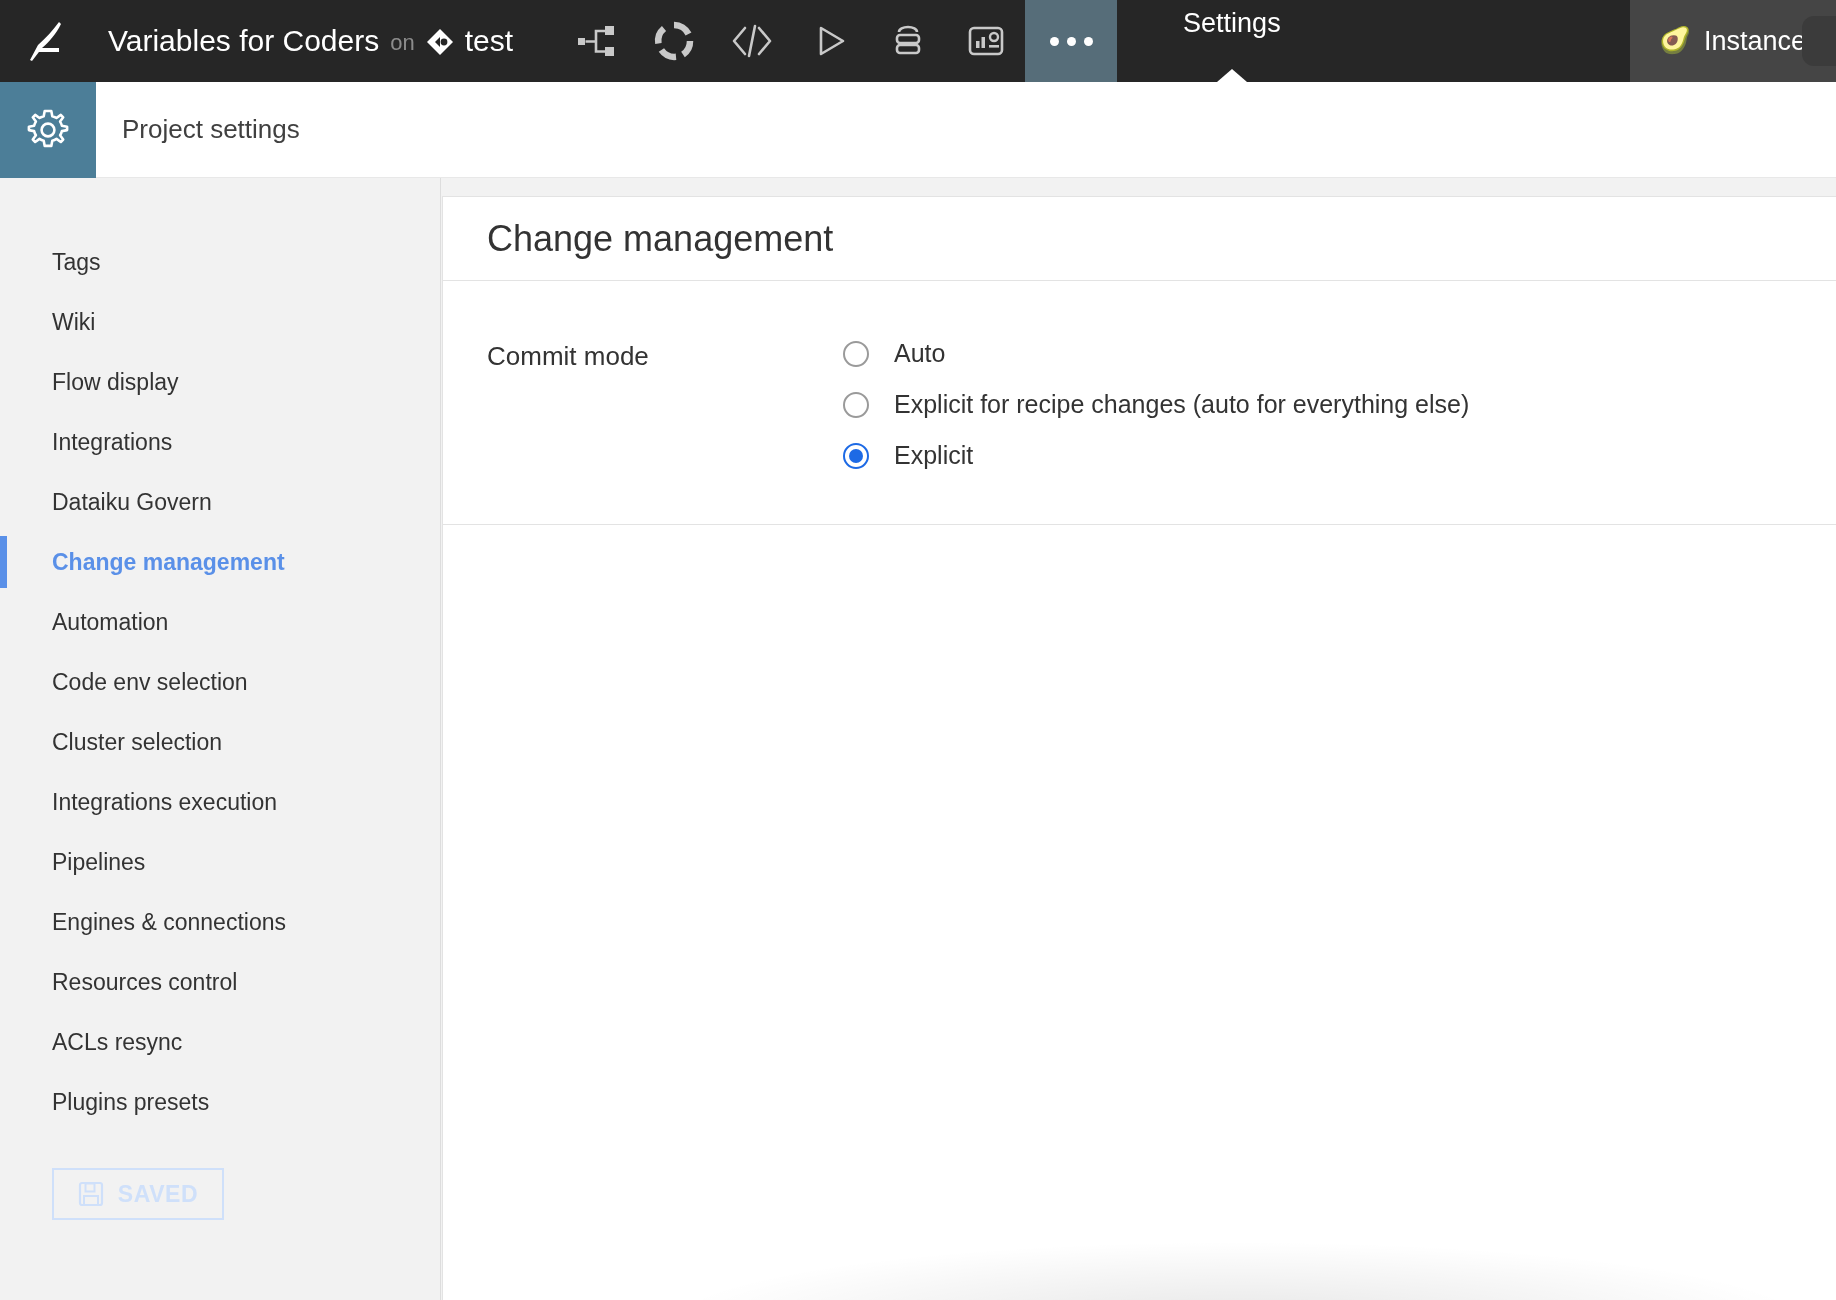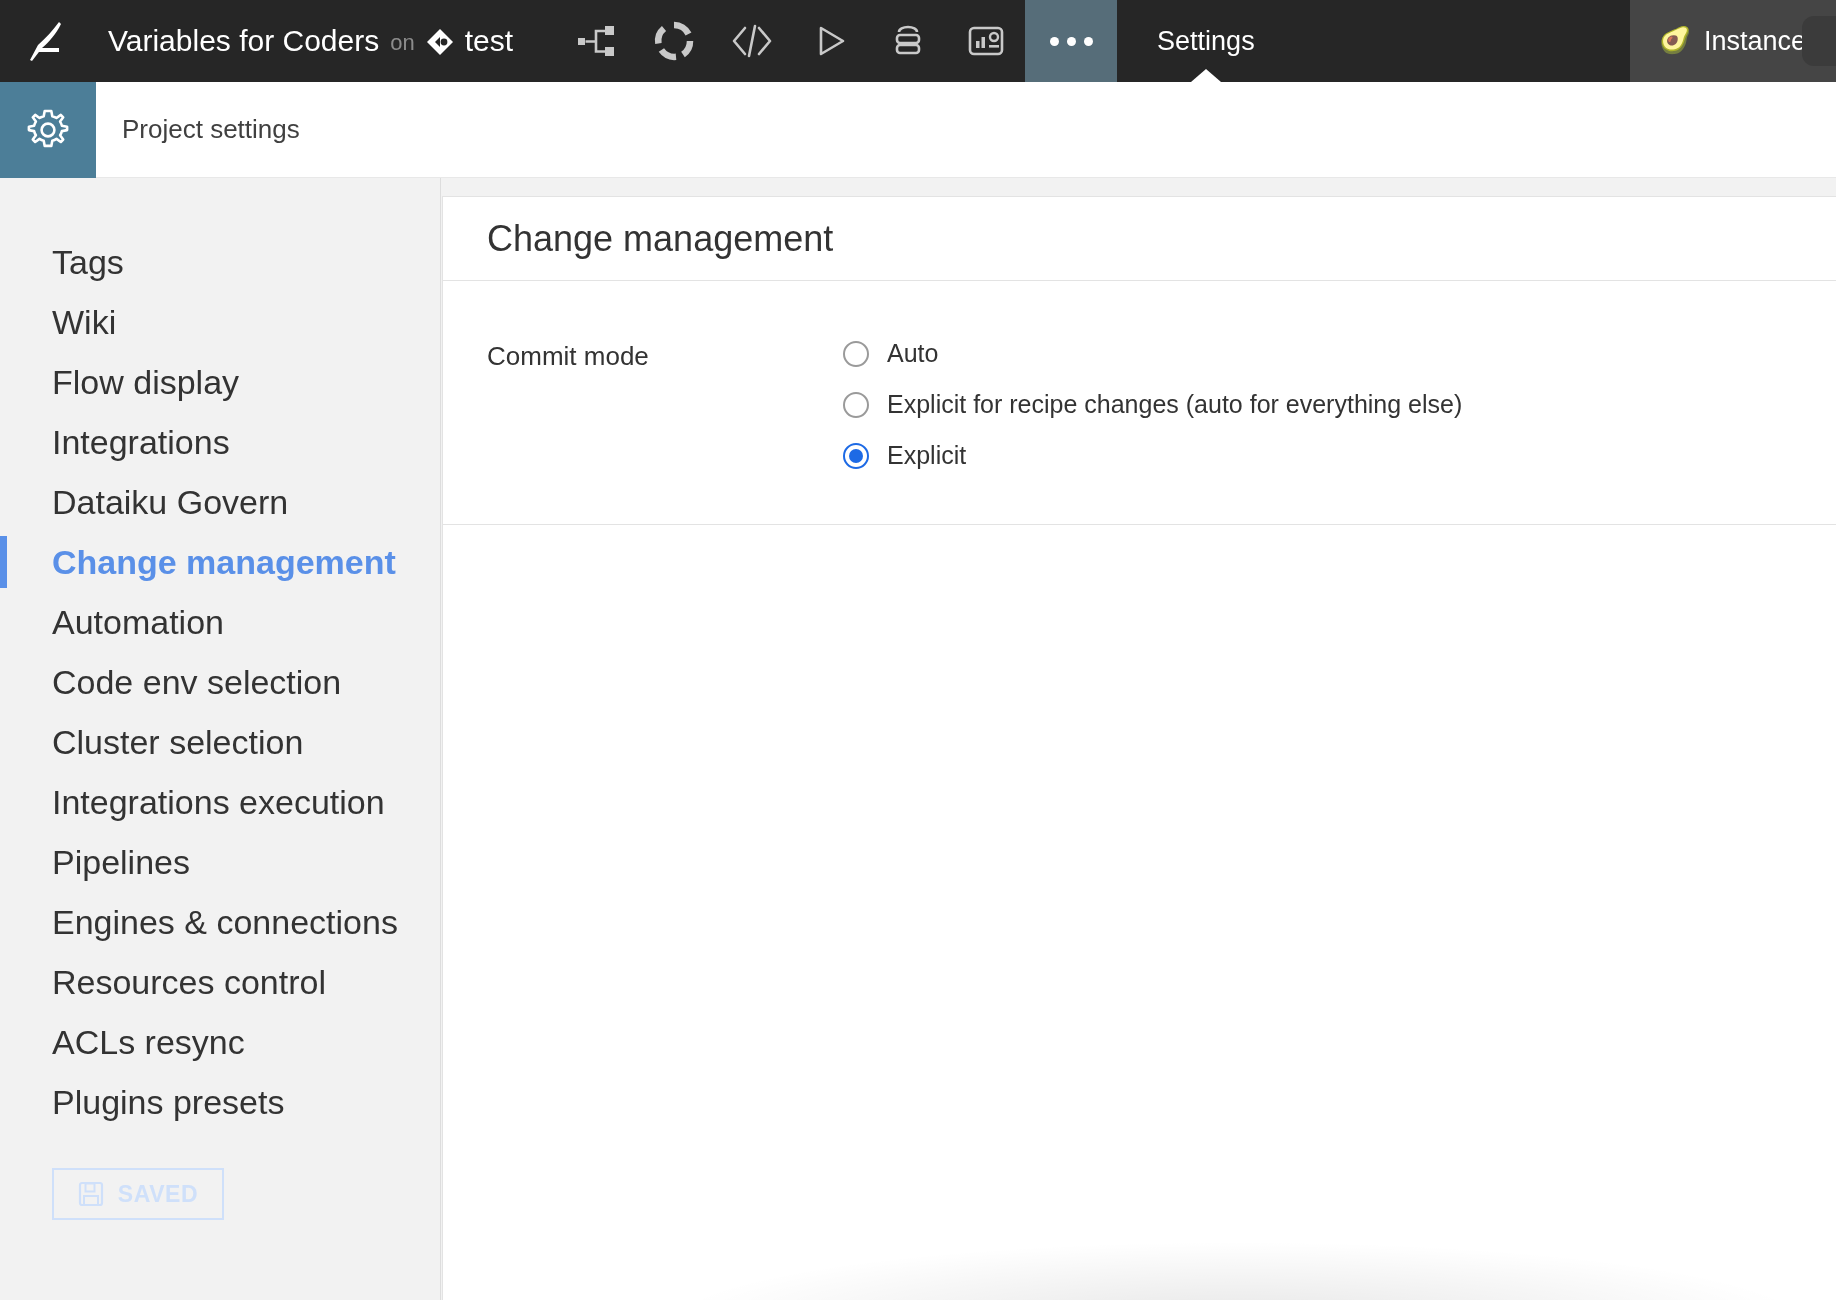--- a/index.html
+++ b/index.html
@@ -57,24 +57,24 @@
     width: 92px; height: 82px;
     background: #566d79;
     display: flex; align-items: center; justify-content: center;
     cursor: pointer; flex: 0 0 auto;
   }
   .dots { display: flex; gap: 8px; }
   .dots i { width: 9px; height: 9px; border-radius: 50%; background: #ffffff; display: block; }
 
   .nav-tab {
     position: relative;
-    display: flex; align-items: center;
-    padding: 0 40px;
+    display: flex; align-items: flex-start;
+    padding: 0 66px;
     color: #ffffff; font-size: 27px;
-    cursor: pointer; flex: 0 0 auto;
+    cursor: pointer; flex: 0 0 auto; margin-top: 8px;
   }
   .nav-tab .caret {
     position: absolute; left: 50%; bottom: 0;
     transform: translateX(-50%);
     width: 0; height: 0;
     border-left: 15px solid transparent;
     border-right: 15px solid transparent;
     border-bottom: 13px solid #ffffff;
   }
 
@@ -128,21 +128,21 @@
     width: 441px; height: 1122px;
     background: #f2f2f2;
     border-right: 1px solid #dddddd;
     padding-top: 54px;
   }
   .side-item {
     position: relative;
     height: 60px;
     display: flex; align-items: center;
     padding-left: 52px;
-    font-size: 34px; color: #333333;
+    font-size: 23px; color: #333333;
     cursor: pointer;
     white-space: nowrap;
   }
   .side-item.active { color: #5a90e8; font-weight: 700; }
   .side-item.active .bar {
     position: absolute; left: 0; top: 4px;
     width: 7px; height: 52px; background: #5a90e8;
   }
 
   .saved-wrap { margin-top: 36px; padding-left: 52px; }
@@ -178,21 +178,21 @@
     border-bottom: 1px solid #e3e3e3;
     display: flex;
   }
   .form-label {
     width: 400px;
     padding-left: 44px;
     font-size: 26px; color: #333333;
     padding-top: 2px;
   }
   .radio-group { display: flex; flex-direction: column; gap: 22px; }
-  .radio-row { display: flex; align-items: center; gap: 18px; cursor: pointer; }
+  .radio-row { display: flex; align-items: center; gap: 25px; cursor: pointer; }
   .radio {
     width: 26px; height: 26px; border-radius: 50%;
     border: 2px solid #9a9a9a; background: #ffffff;
     flex: 0 0 auto; position: relative;
   }
   .radio.checked { border-color: #1d6ae5; border-width: 2px; }
   .radio.checked::after {
     content: ""; position: absolute;
     left: 4px; top: 4px; width: 14px; height: 14px;
     border-radius: 50%; background: #1d6ae5;

